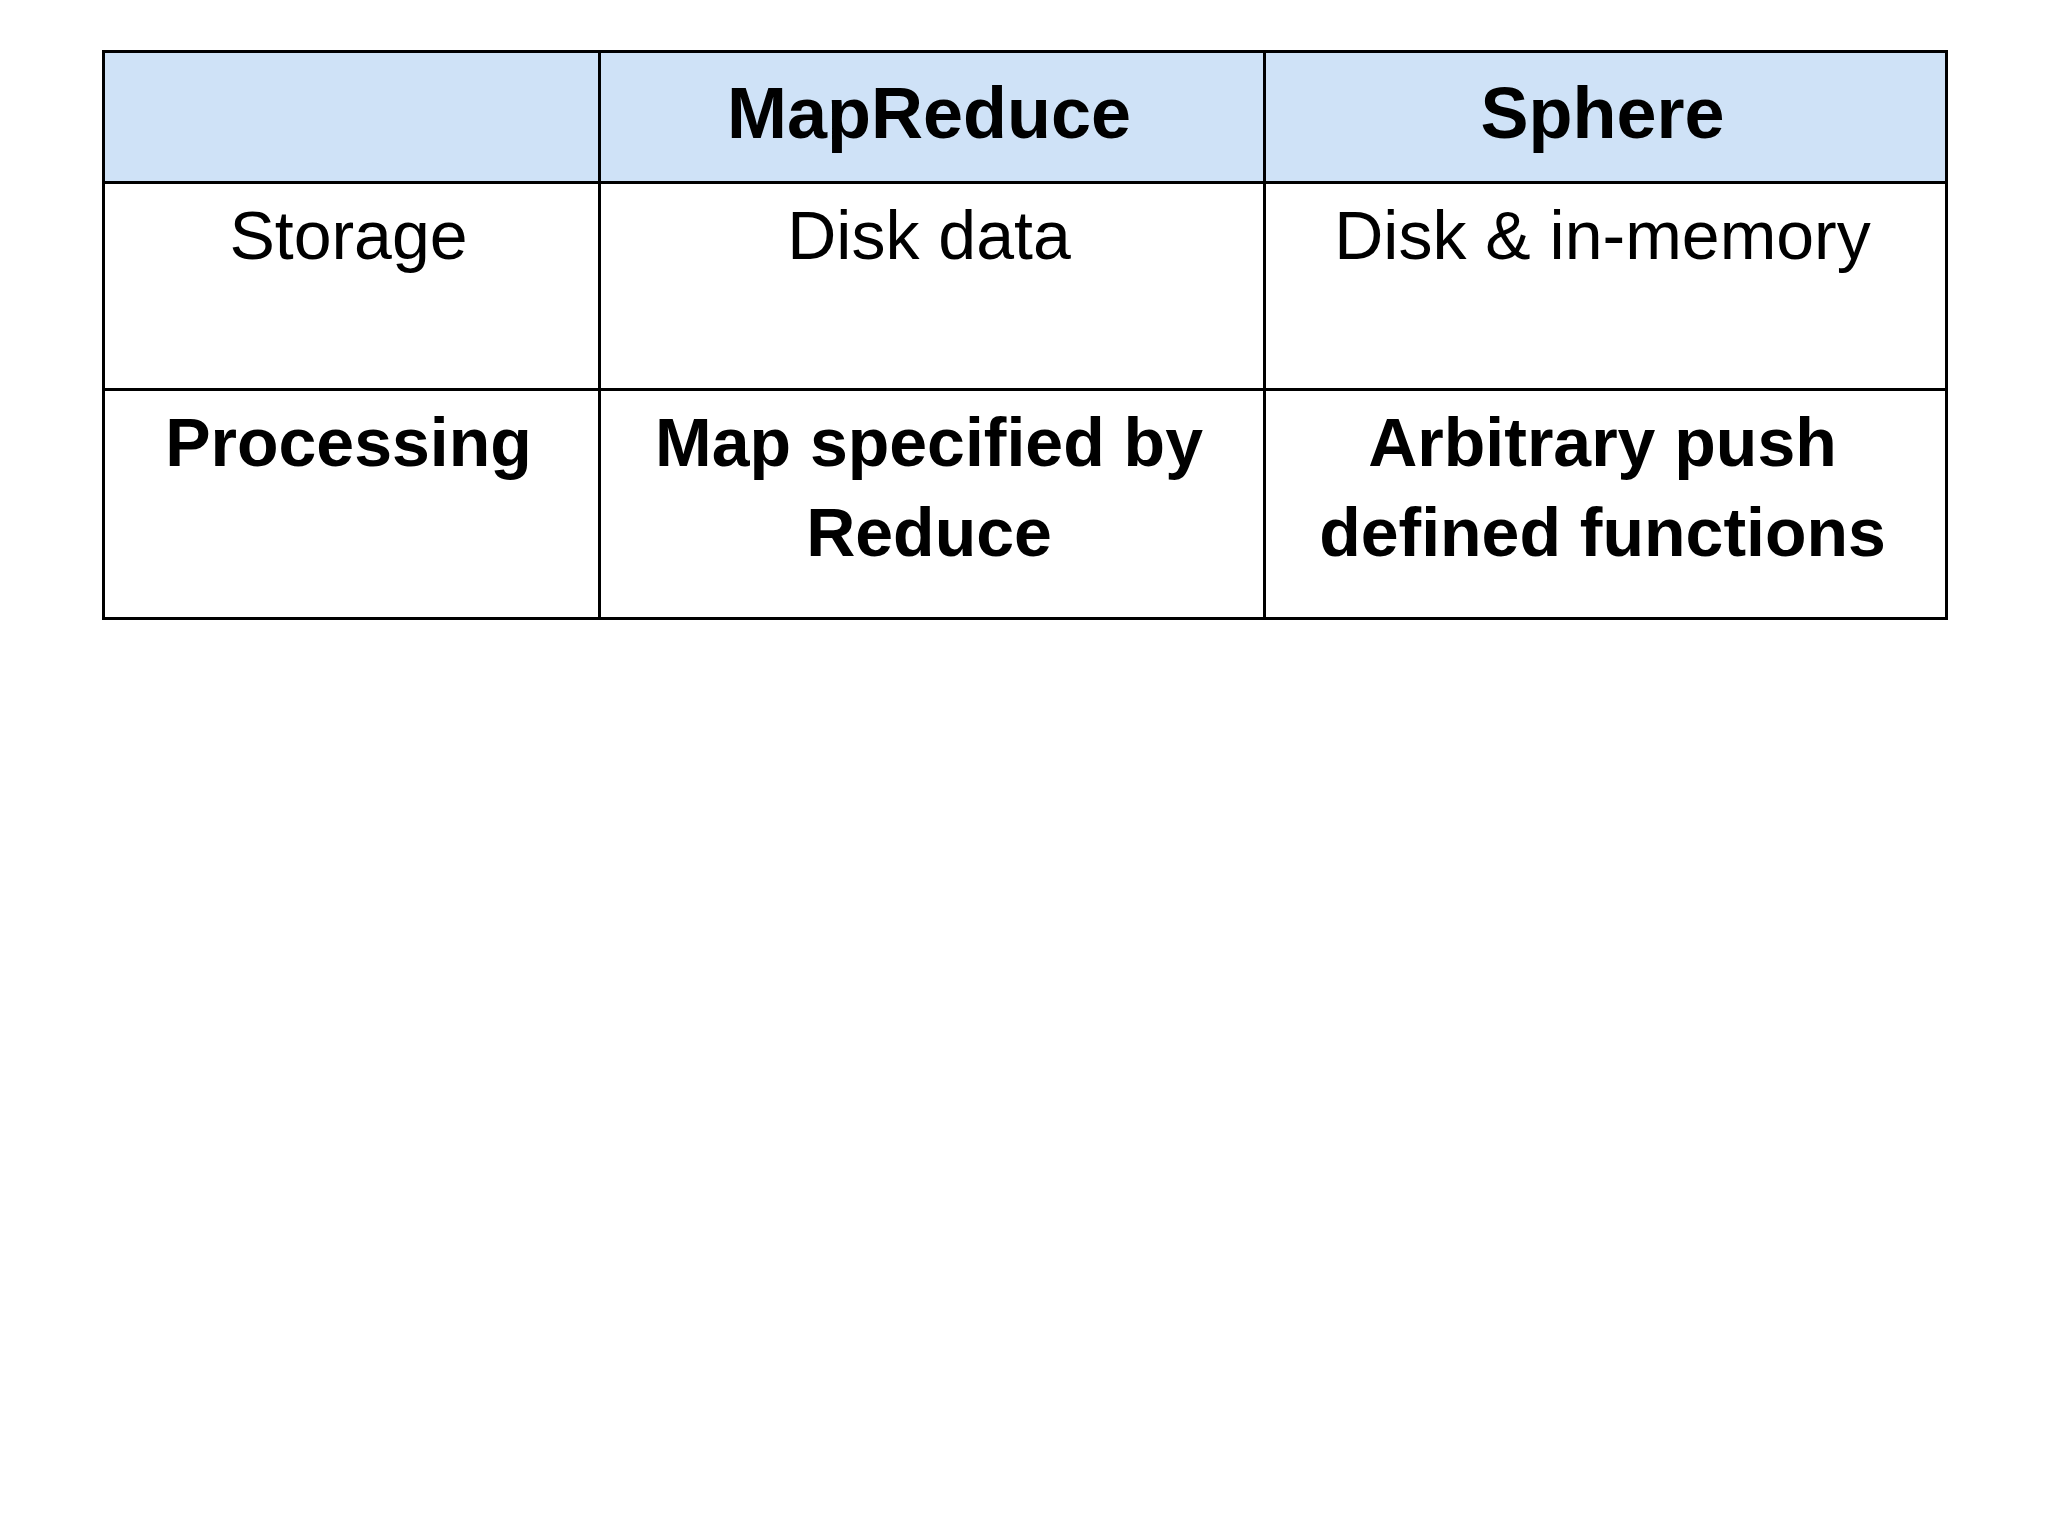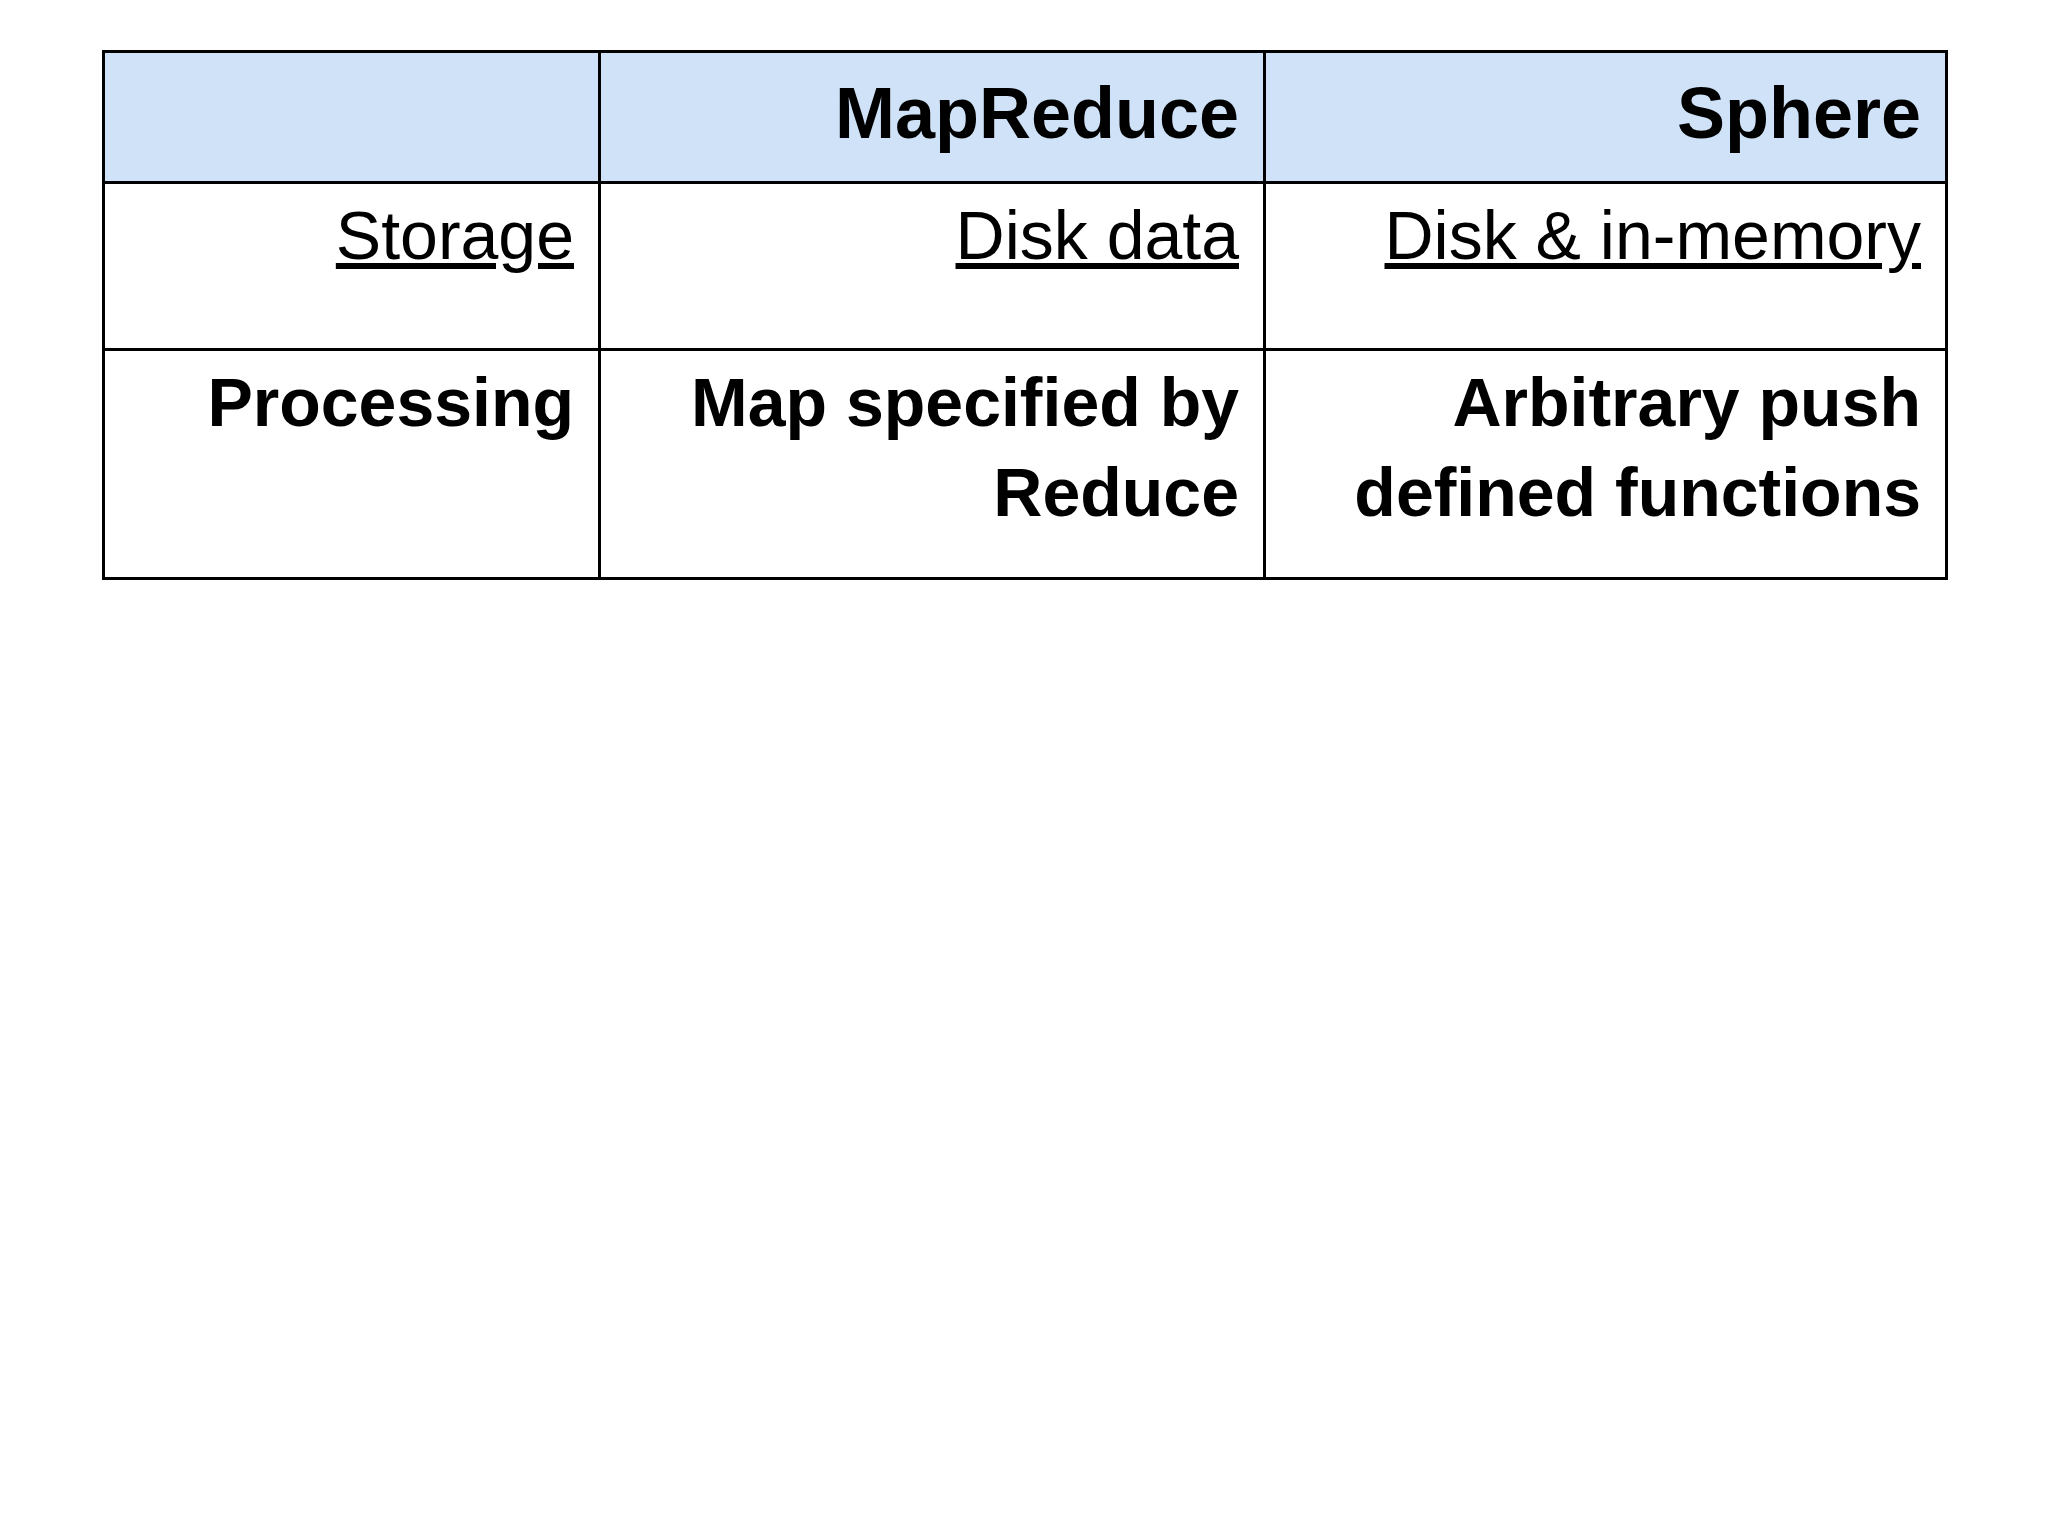--- a/index.html
+++ b/index.html
@@ -17,38 +17,38 @@
     top: 50px;
   }
   table.comparison {
     border-collapse: collapse;
     table-layout: fixed;
     width: 1843px;
   }
   table.comparison th,
   table.comparison td {
     border: 3px solid var(--border-color, #000);
-    text-align: right;
+    text-align: center;
     font-size: 68px;
     line-height: 90px;
     vertical-align: top;
     padding: 6px 24px 0 18px;
     white-space: pre-line;
     overflow: hidden;
   }
   table.comparison thead th {
     background: var(--header-bg, #cfe2f7);
     font-weight: bold;
     font-size: 72px;
     vertical-align: middle;
     padding-top: 0;
     padding-bottom: 8px;
   }
   tr.row-header  { height: 131px; }
-  tr.row-1 { height: 167px; text-decoration: underline; }
+  tr.row-1 { height: 207px; }
   tr.row-2 { height: 229px; font-weight: bold; }
   tr.row-3 { height: 338px; }
   tr.row-4 { height: 337px; }
   tr.row-5 { height: 231px; }
   col.c1 { width: 496px; }
   col.c2 { width: 665px; }
   col.c3 { width: 682px; }
 </style>
 </head>
 <body style="background: rgb(255, 255, 255); color: rgb(0, 0, 0);">

